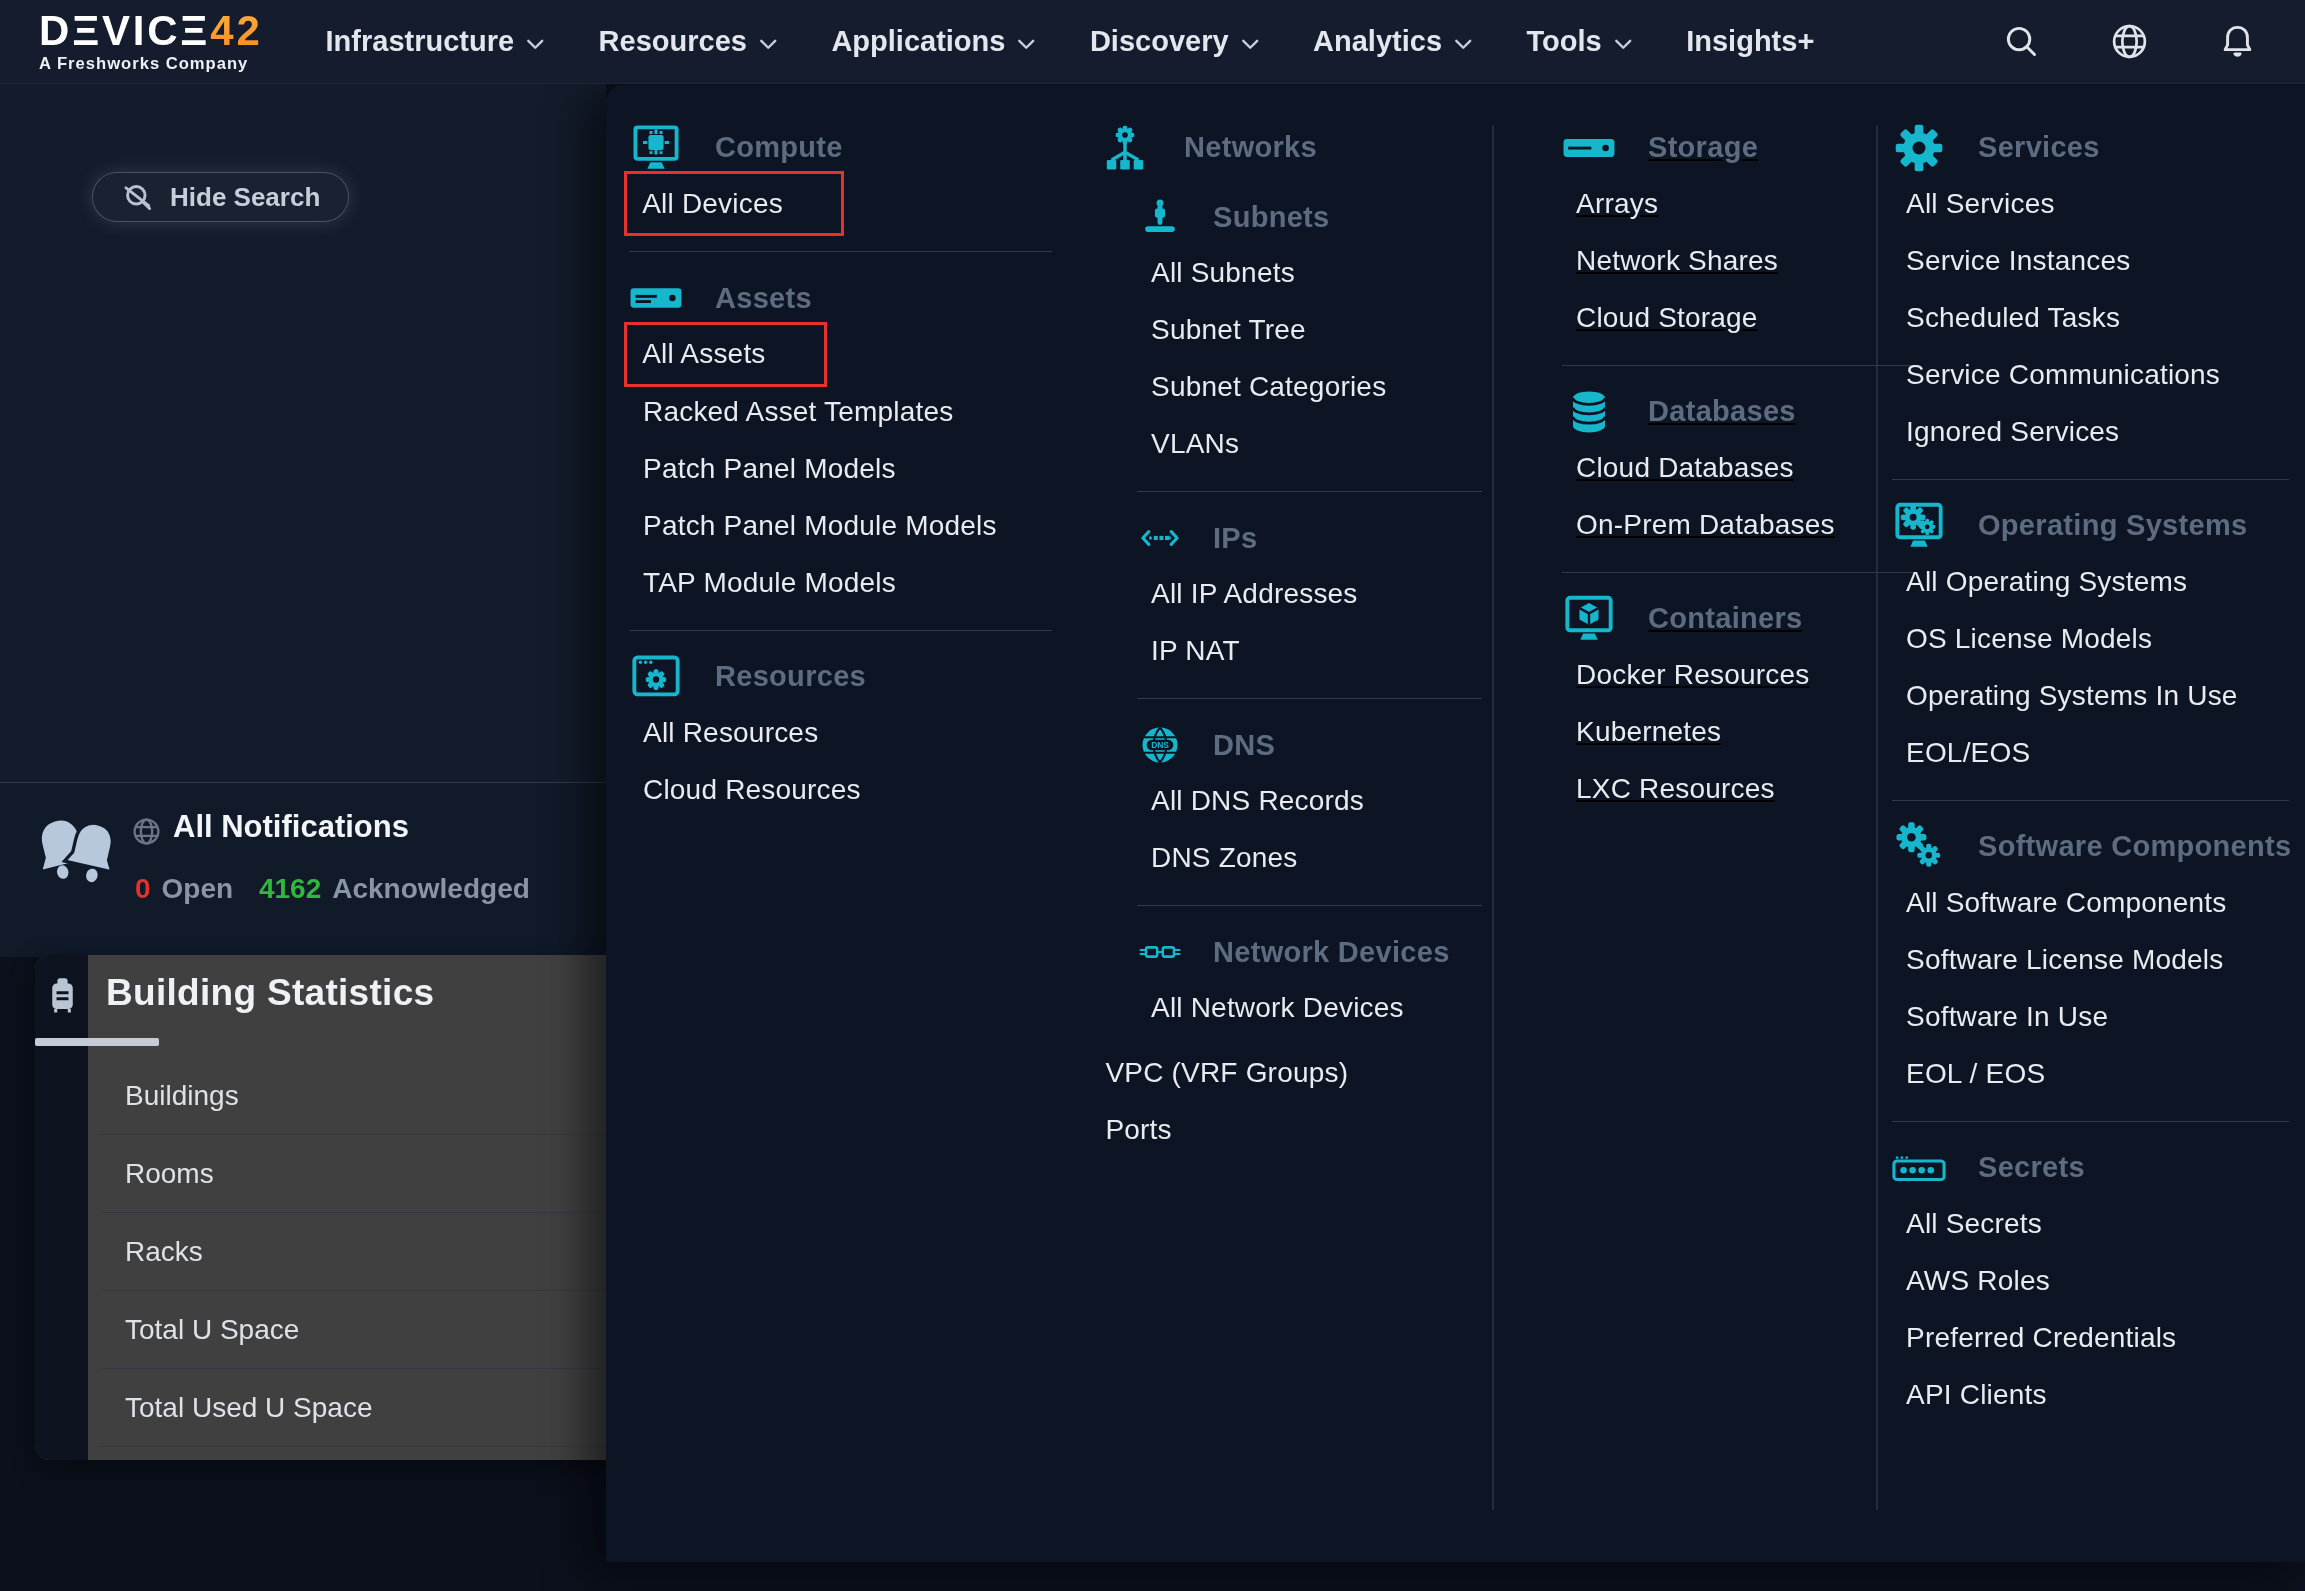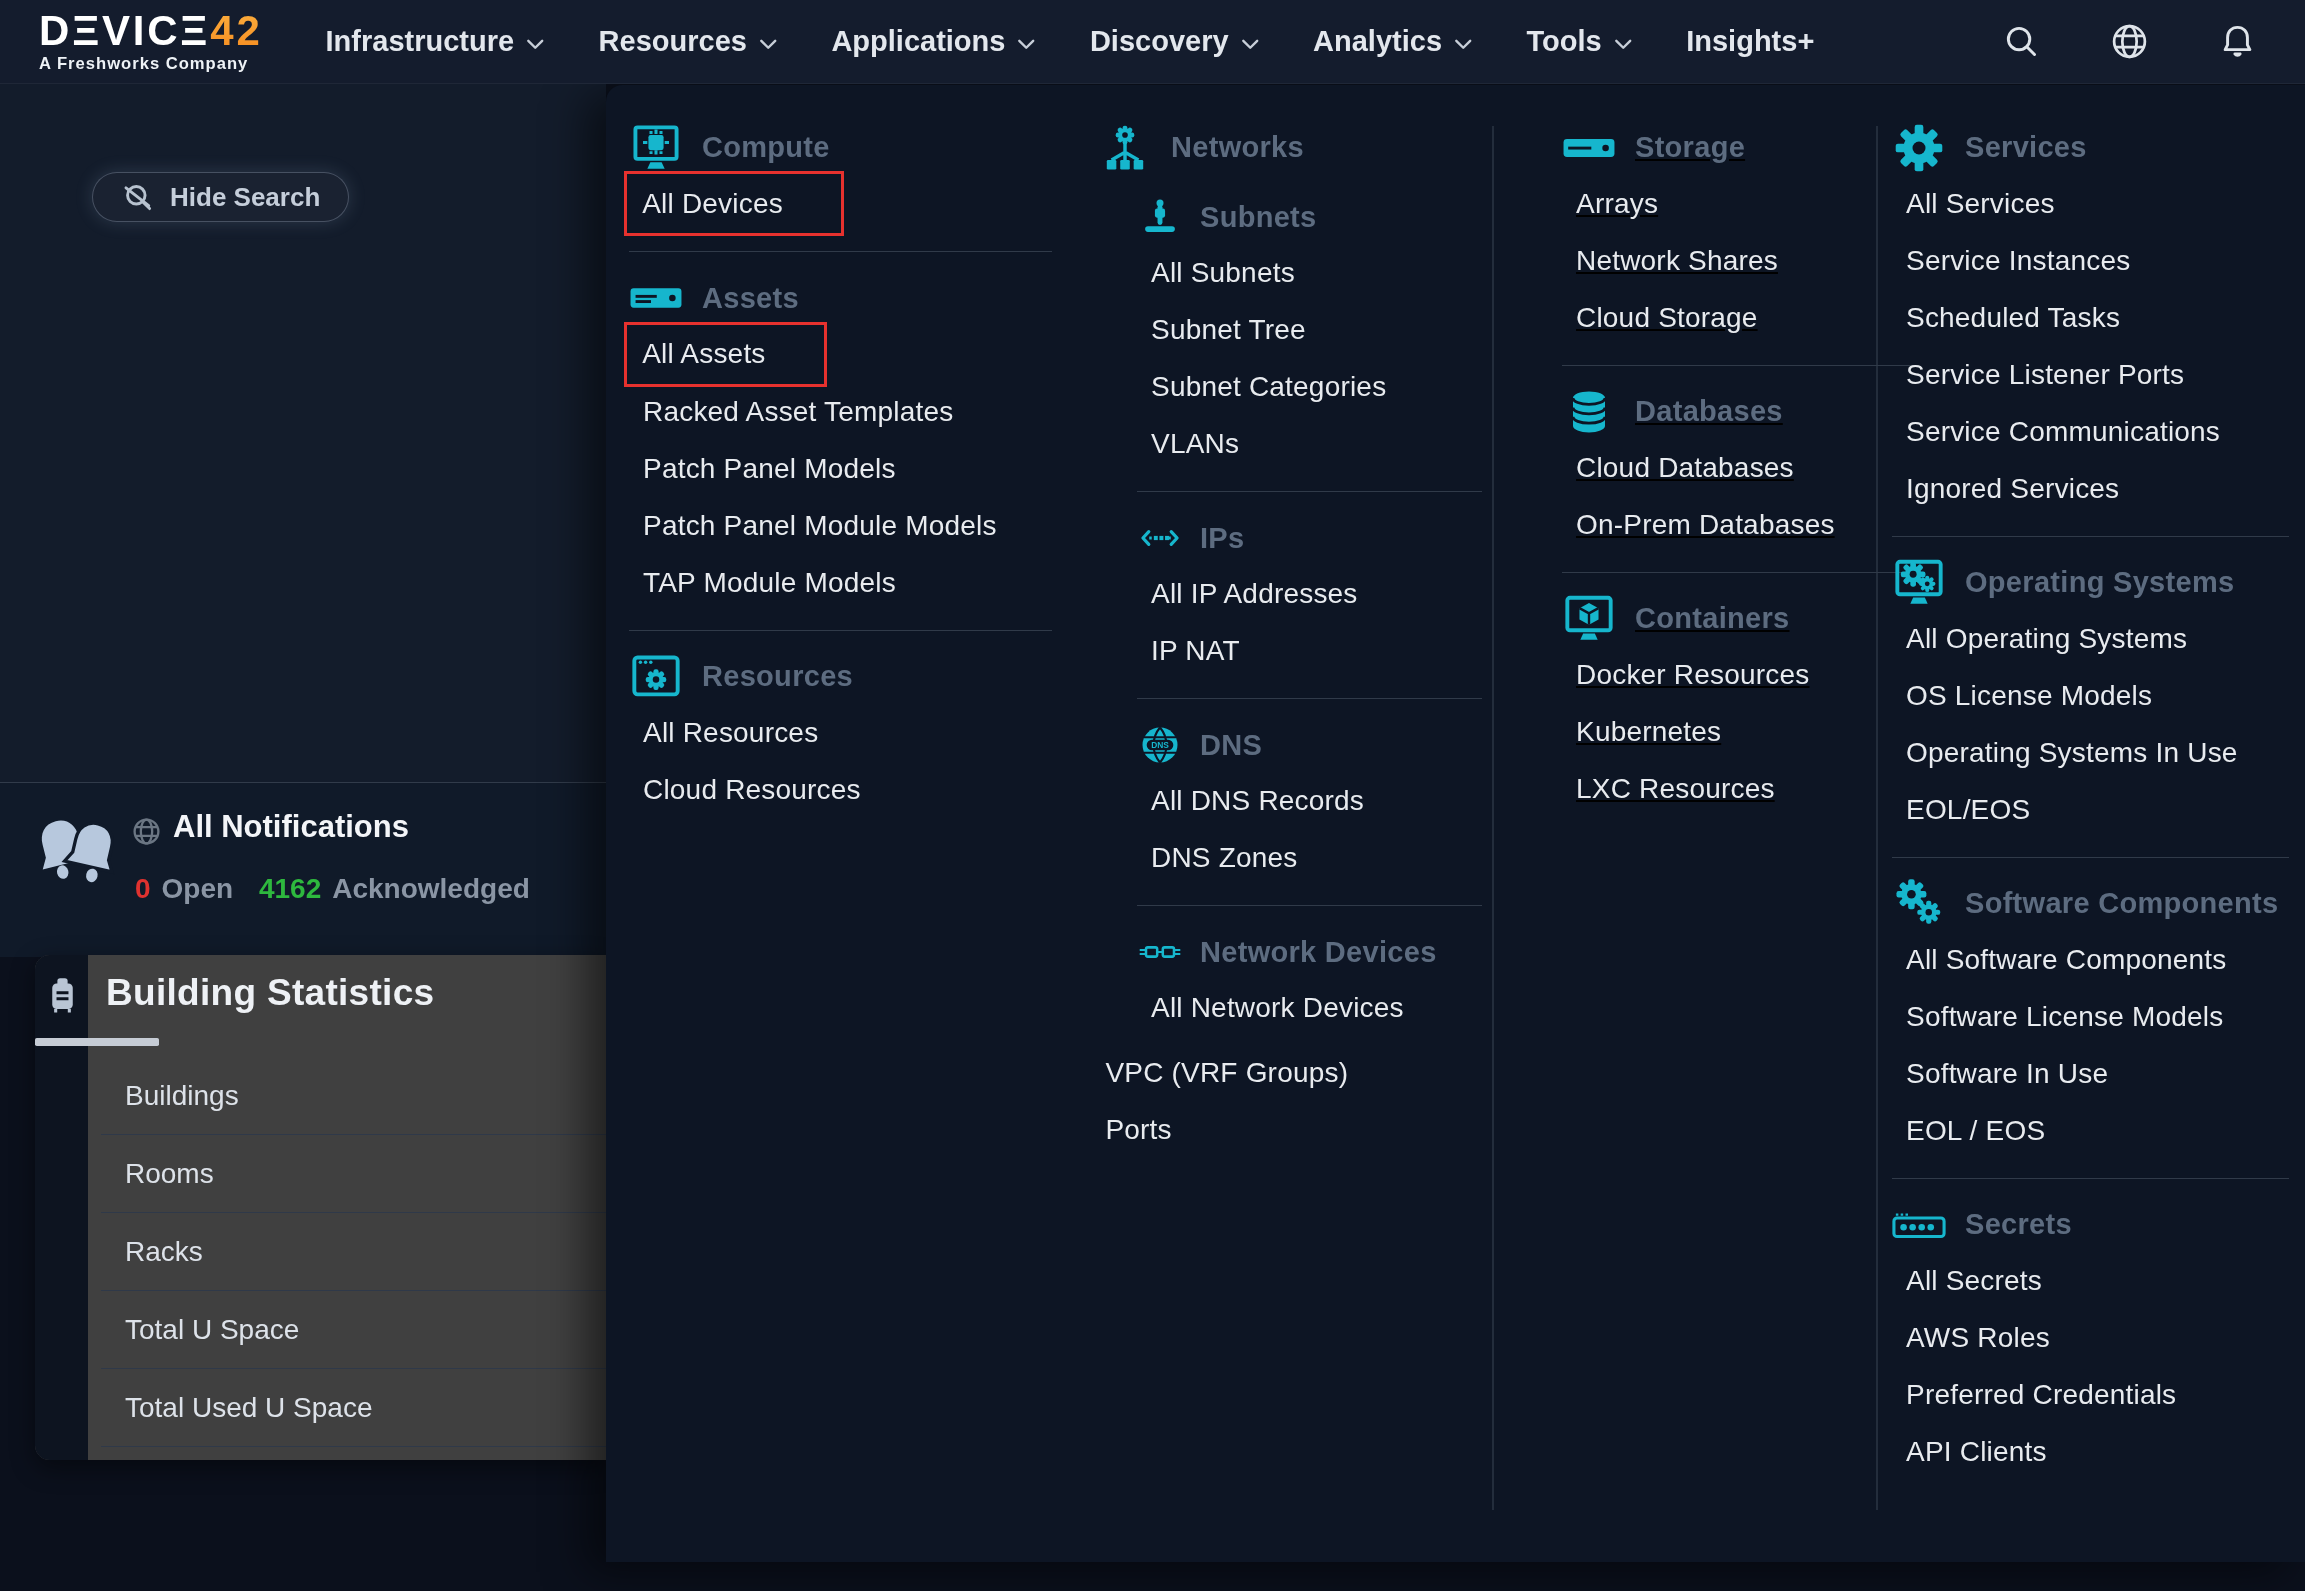--- a/index.html
+++ b/index.html
@@ -50,21 +50,21 @@
   .mega-menu{position:absolute;left:606px;top:85px;width:1699px;height:1477px;background:#0d1524;
     border-radius:16.6px 0 0 0;z-index:30;box-shadow:-20px 9.2px 41px rgba(0,0,0,.5);}
   .v-div{position:absolute;top:41px;width:1.8px;height:1384px;background:#232d3c;}
   .v-div.d1{left:886px;}
   .v-div.d2{left:1270px;}
   .m-col{position:absolute;top:35px;}
   .m-col.c1{left:23px;width:423px;}
   .m-col.c2{left:492px;width:384px;}
   .m-col.c3{left:956px;width:354px;text-decoration:underline;}
   .m-col.c4{left:1286px;width:397px;}
-  .m-header{height:55px;display:flex;align-items:center;gap:19px;}
+  .m-header{height:55px;display:flex;align-items:center;gap:32px;}
   .m-header .m-ic{width:54px;display:flex;justify-content:center;align-items:center;flex:none;}
   .m-title{font-size:29px;font-weight:700;color:#5d6c80;letter-spacing:0.3px;white-space:nowrap;}
   .m-section.indent .m-header{margin-left:41px;}
   .m-section.indent .m-header .m-ic{width:42px;}
   .m-section.gaptop{margin-top:14.8px;}
   .m-section.outer{margin-top:7.4px;}
   .m-item{height:57px;display:flex;align-items:center;font-size:28px;color:#e8ebef;
     padding-left:14px;cursor:pointer;white-space:nowrap;letter-spacing:0.2px;}
   .m-section.indent .m-item{margin-left:39px;}
   .m-section.outer .m-item{padding-left:7.4px;}
@@ -444,21 +444,20 @@
                 <circle r="7.2" fill="#16b6cd"></circle>
                 <circle r="3" fill="#0d1524"></circle>
               </g>
             </svg>
           </span>
           <span class="m-title">Services</span>
         </div>
         <div class="m-item">All Services</div>
         <div class="m-item">Service Instances</div>
         <div class="m-item">Scheduled Tasks</div>
-        <div class="m-item">Service Listener Ports</div>
         <div class="m-item">Service Communications</div>
         <div class="m-item">Ignored Services</div>
         <div class="m-divider"></div>
       </div>
       <div class="m-section">
         <div class="m-header">
           <span class="m-ic">
             <svg width="52" height="52" viewBox="0 0 24 24">
               <rect x="2" y="2.2" width="20" height="15" rx="1.2" fill="none" stroke="#16b6cd" stroke-width="1.8"></rect>
               <g transform="translate(9.3,8)">

